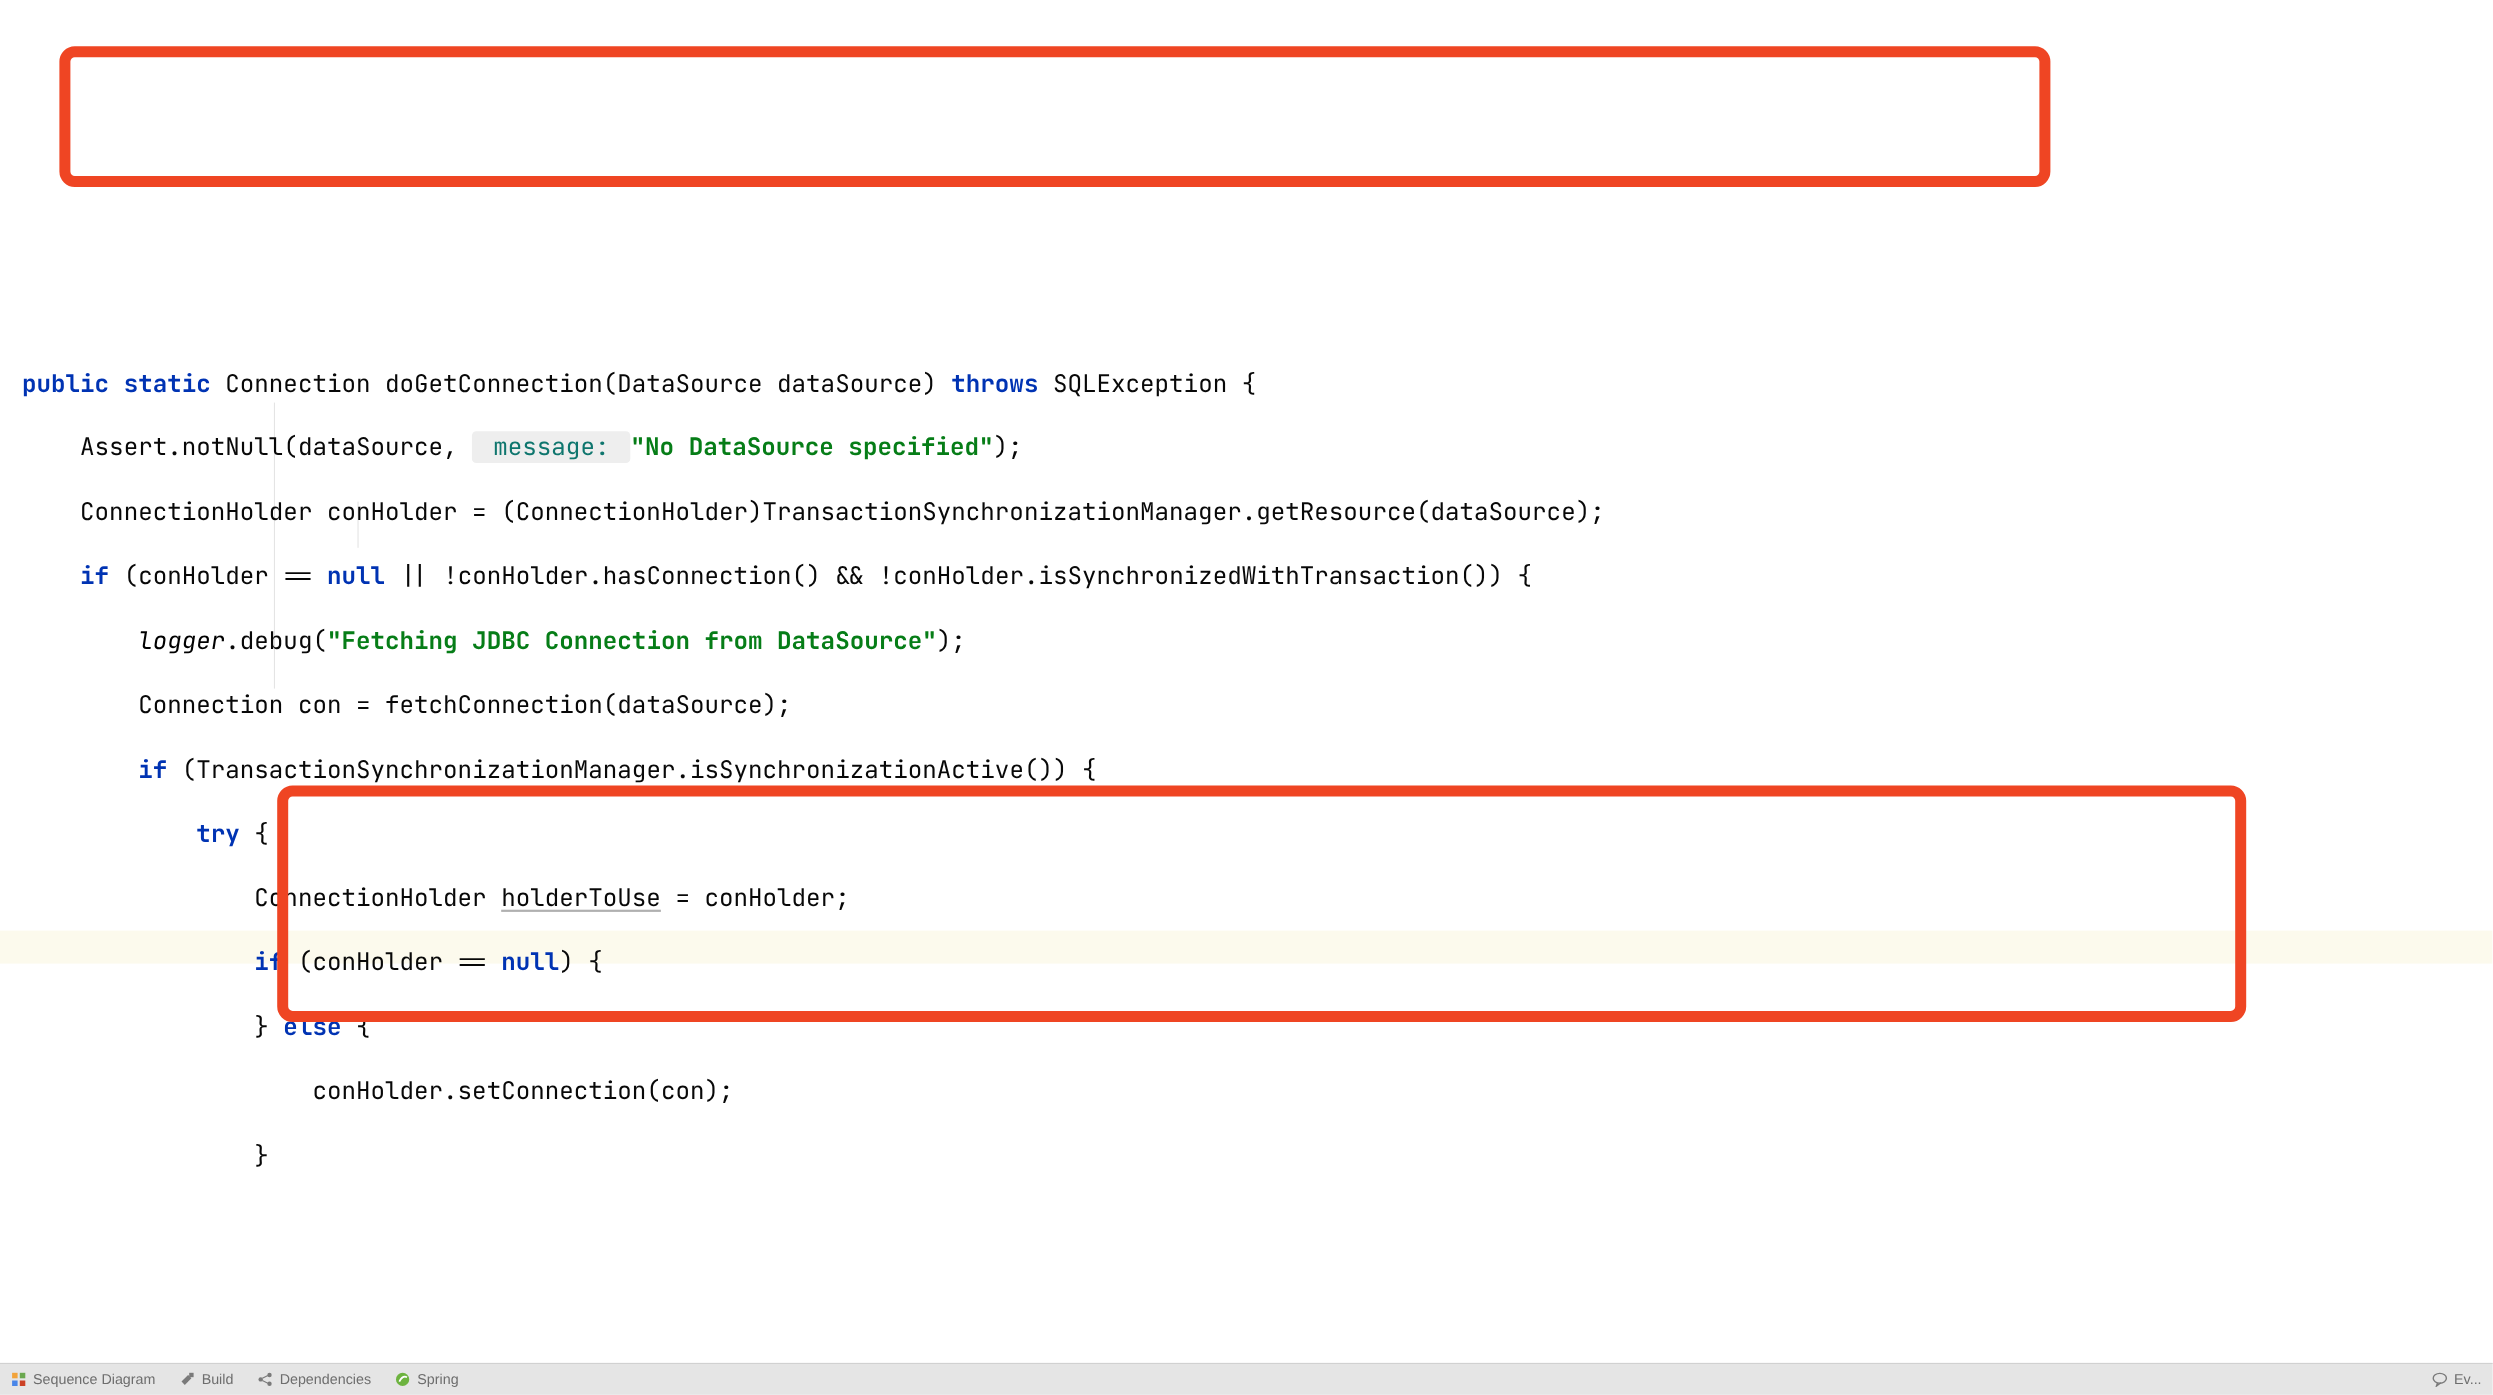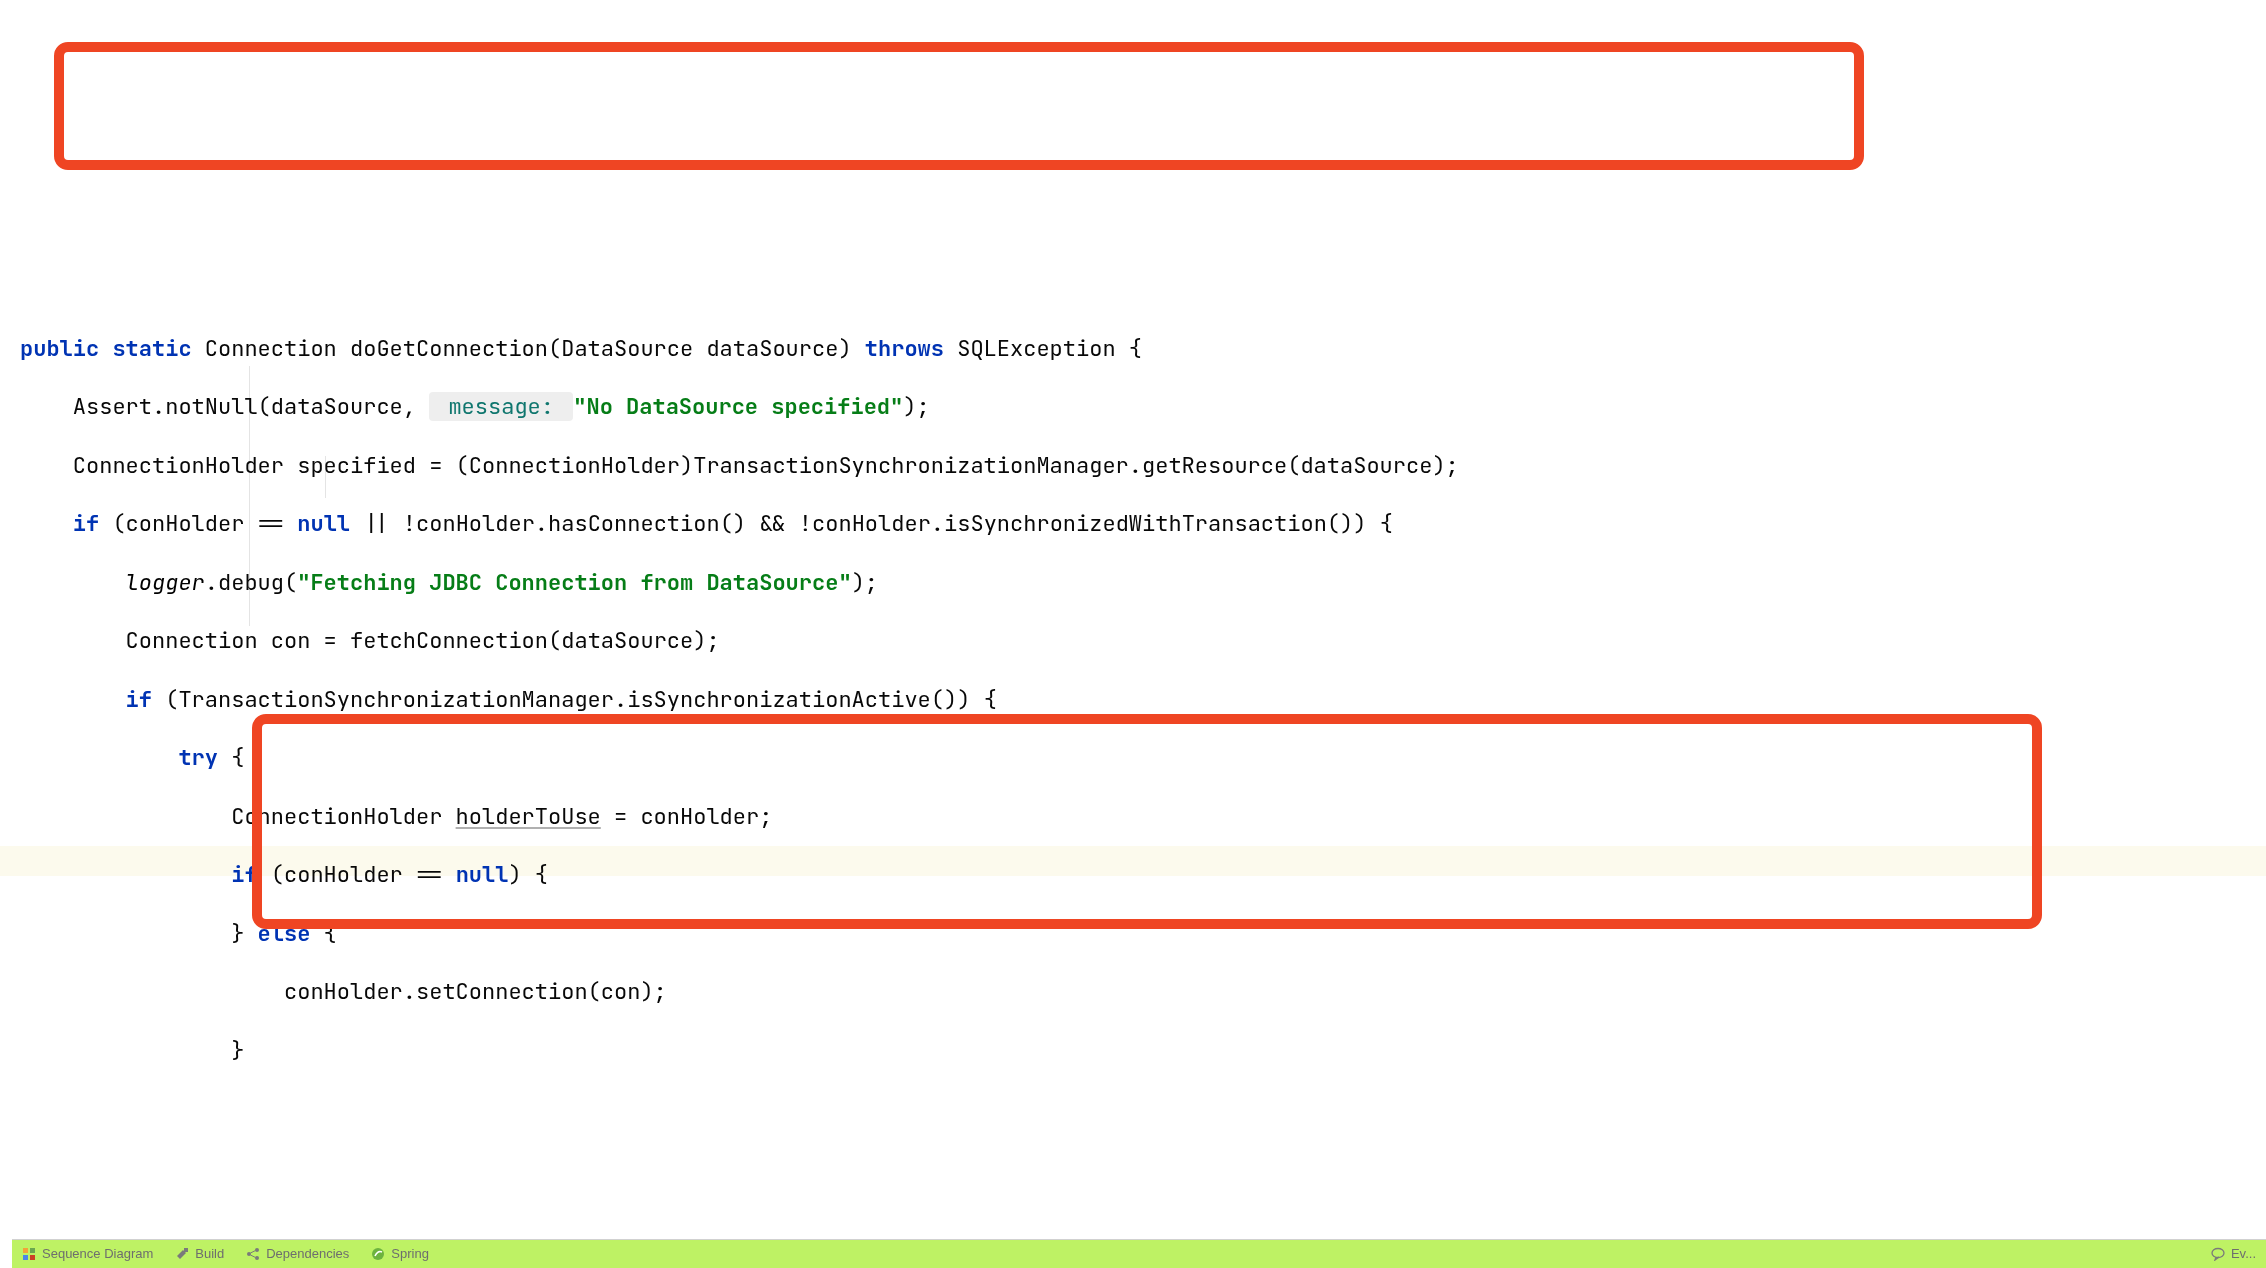--- a/index.html
+++ b/index.html
@@ -51,25 +51,25 @@
   }
   .indent-guide {
     position: absolute;
     width: 1px;
     background: #e4e4e4;
     z-index: 0;
   }
   .toolbar {
     position: absolute;
     bottom: 0;
-    left: 12px;
+    left: 0;
     right: 0;
     height: 28px;
     border-top: 1px solid #d1d1d1;
-    background: #bef264;
+    background: #e5e5e5;
     display: flex;
     align-items: center;
     font-family: -apple-system, "Segoe UI", sans-serif;
     font-size: 13px;
     color: #6e6e6e;
     padding: 0 10px;
     gap: 22px;
     z-index: 5;
   }
   .tool-item { display: flex; align-items: center; gap: 6px; cursor: pointer; }
@@ -84,21 +84,21 @@
   
   <div class="hl-line" style="top:846px; height:30px;"></div>
 
   
   <div class="indent-guide" style="left:249px; top:366px; height:260px;"></div>
   <div class="indent-guide" style="left:325px; top:456px; height:42px;"></div>
 
   <div class="code">
 <span class="line"><span class="kw">public static</span><span> Connection doGetConnection(DataSource dataSource) </span><span class="kw">throws</span><span> SQLException {</span></span>
 <span class="line"><span>    Assert.</span><span class="ital">notNull</span><span>(dataSource, </span><span class="param-hint"> message: </span><span class="str">"No DataSource specified"</span><span>);</span></span>
-<span class="line"><span>    ConnectionHolder specified = (ConnectionHolder)TransactionSynchronizationManager.</span><span class="ital">getResource</span><span>(dataSource);</span></span>
+<span class="line"><span>    ConnectionHolder conHolder = (ConnectionHolder)TransactionSynchronizationManager.</span><span class="ital">getResource</span><span>(dataSource);</span></span>
 <span class="line">    <span class="kw">if</span><span> (conHolder == </span><span class="kw">null</span><span> || !conHolder.hasConnection() &amp;&amp; !conHolder.isSynchronizedWithTransaction()) {</span></span>
 <span class="line">        <span class="static-field">logger</span><span>.debug(</span><span class="str">"Fetching JDBC Connection from DataSource"</span><span>);</span></span>
 <span class="line"><span>        Connection con = </span><span class="ital">fetchConnection</span><span>(dataSource);</span></span>
 <span class="line">        <span class="kw">if</span><span> (TransactionSynchronizationManager.</span><span class="ital">isSynchronizationActive</span><span>()) {</span></span>
 <span class="line">            <span class="kw">try</span><span> {</span></span>
 <span class="line"><span>                ConnectionHolder </span><span class="u">holderToUse</span><span> = conHolder;</span></span>
 <span class="line">                <span class="kw">if</span><span> (conHolder == </span><span class="kw">null</span><span>) {</span></span>
 <span class="line">                <span>} </span><span class="kw">else</span><span> {</span></span>
 <span class="line"><span>                    conHolder.setConnection(con);</span></span>
 <span class="line"><span>                }</span></span>

